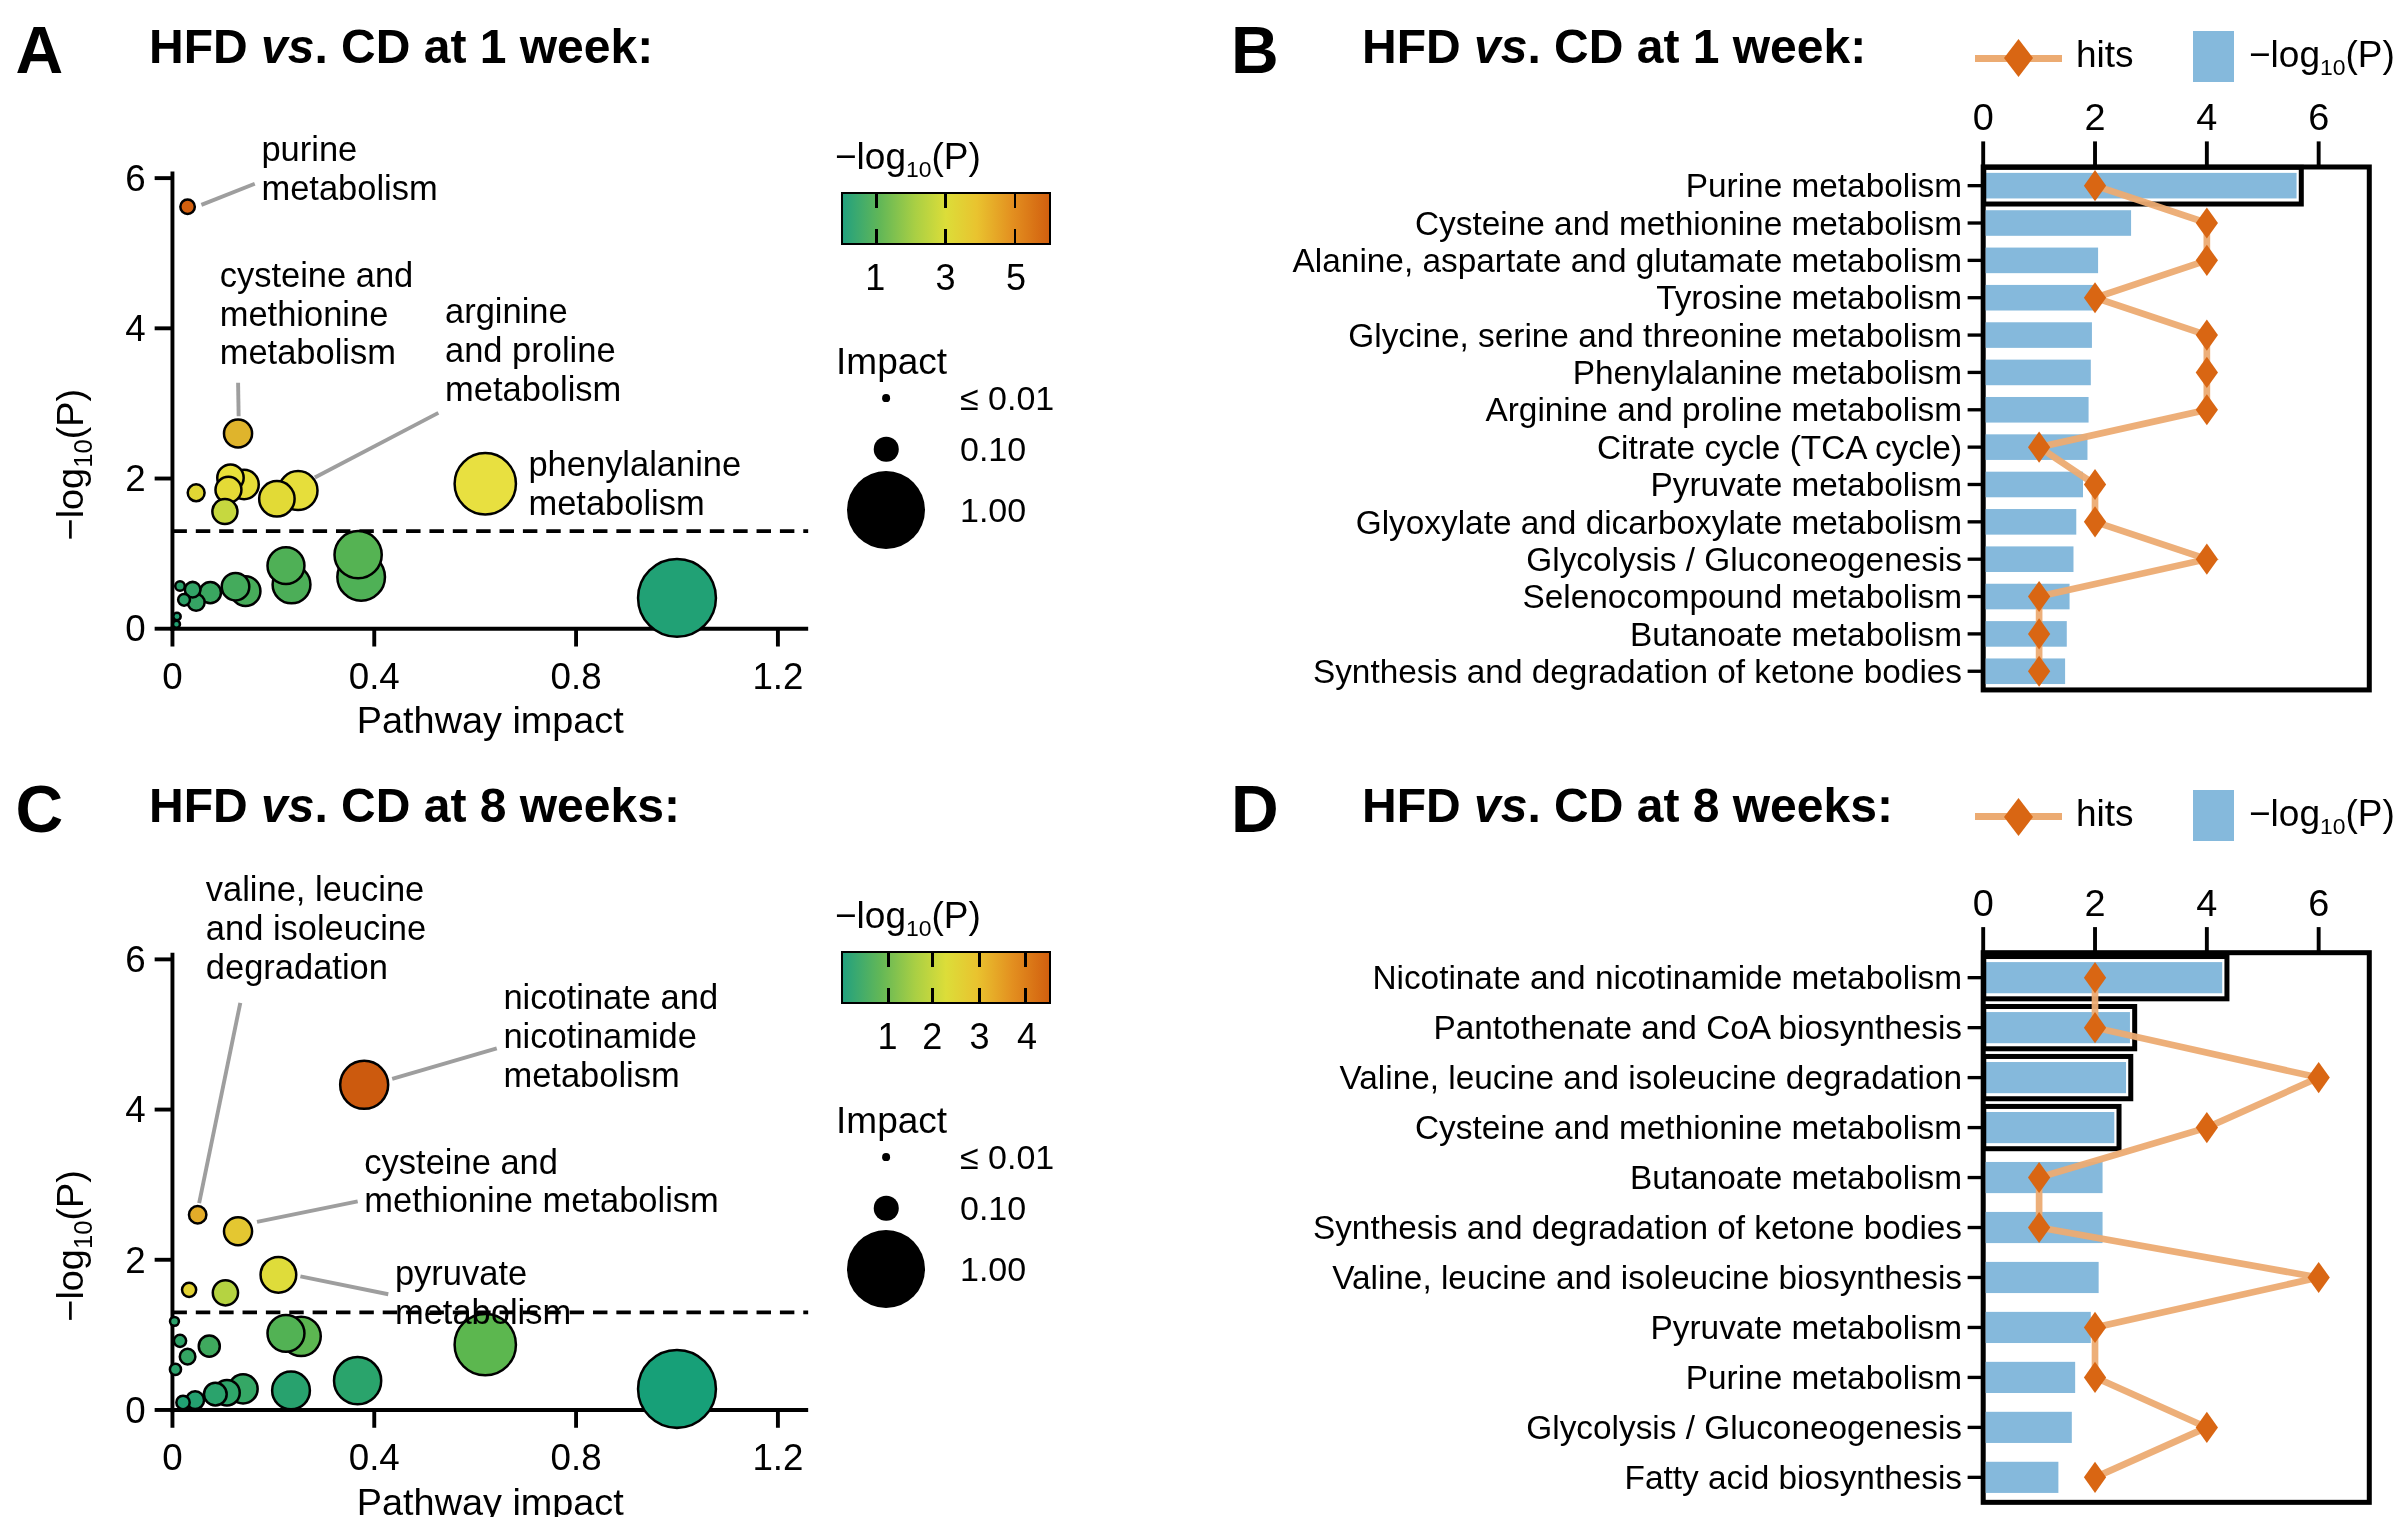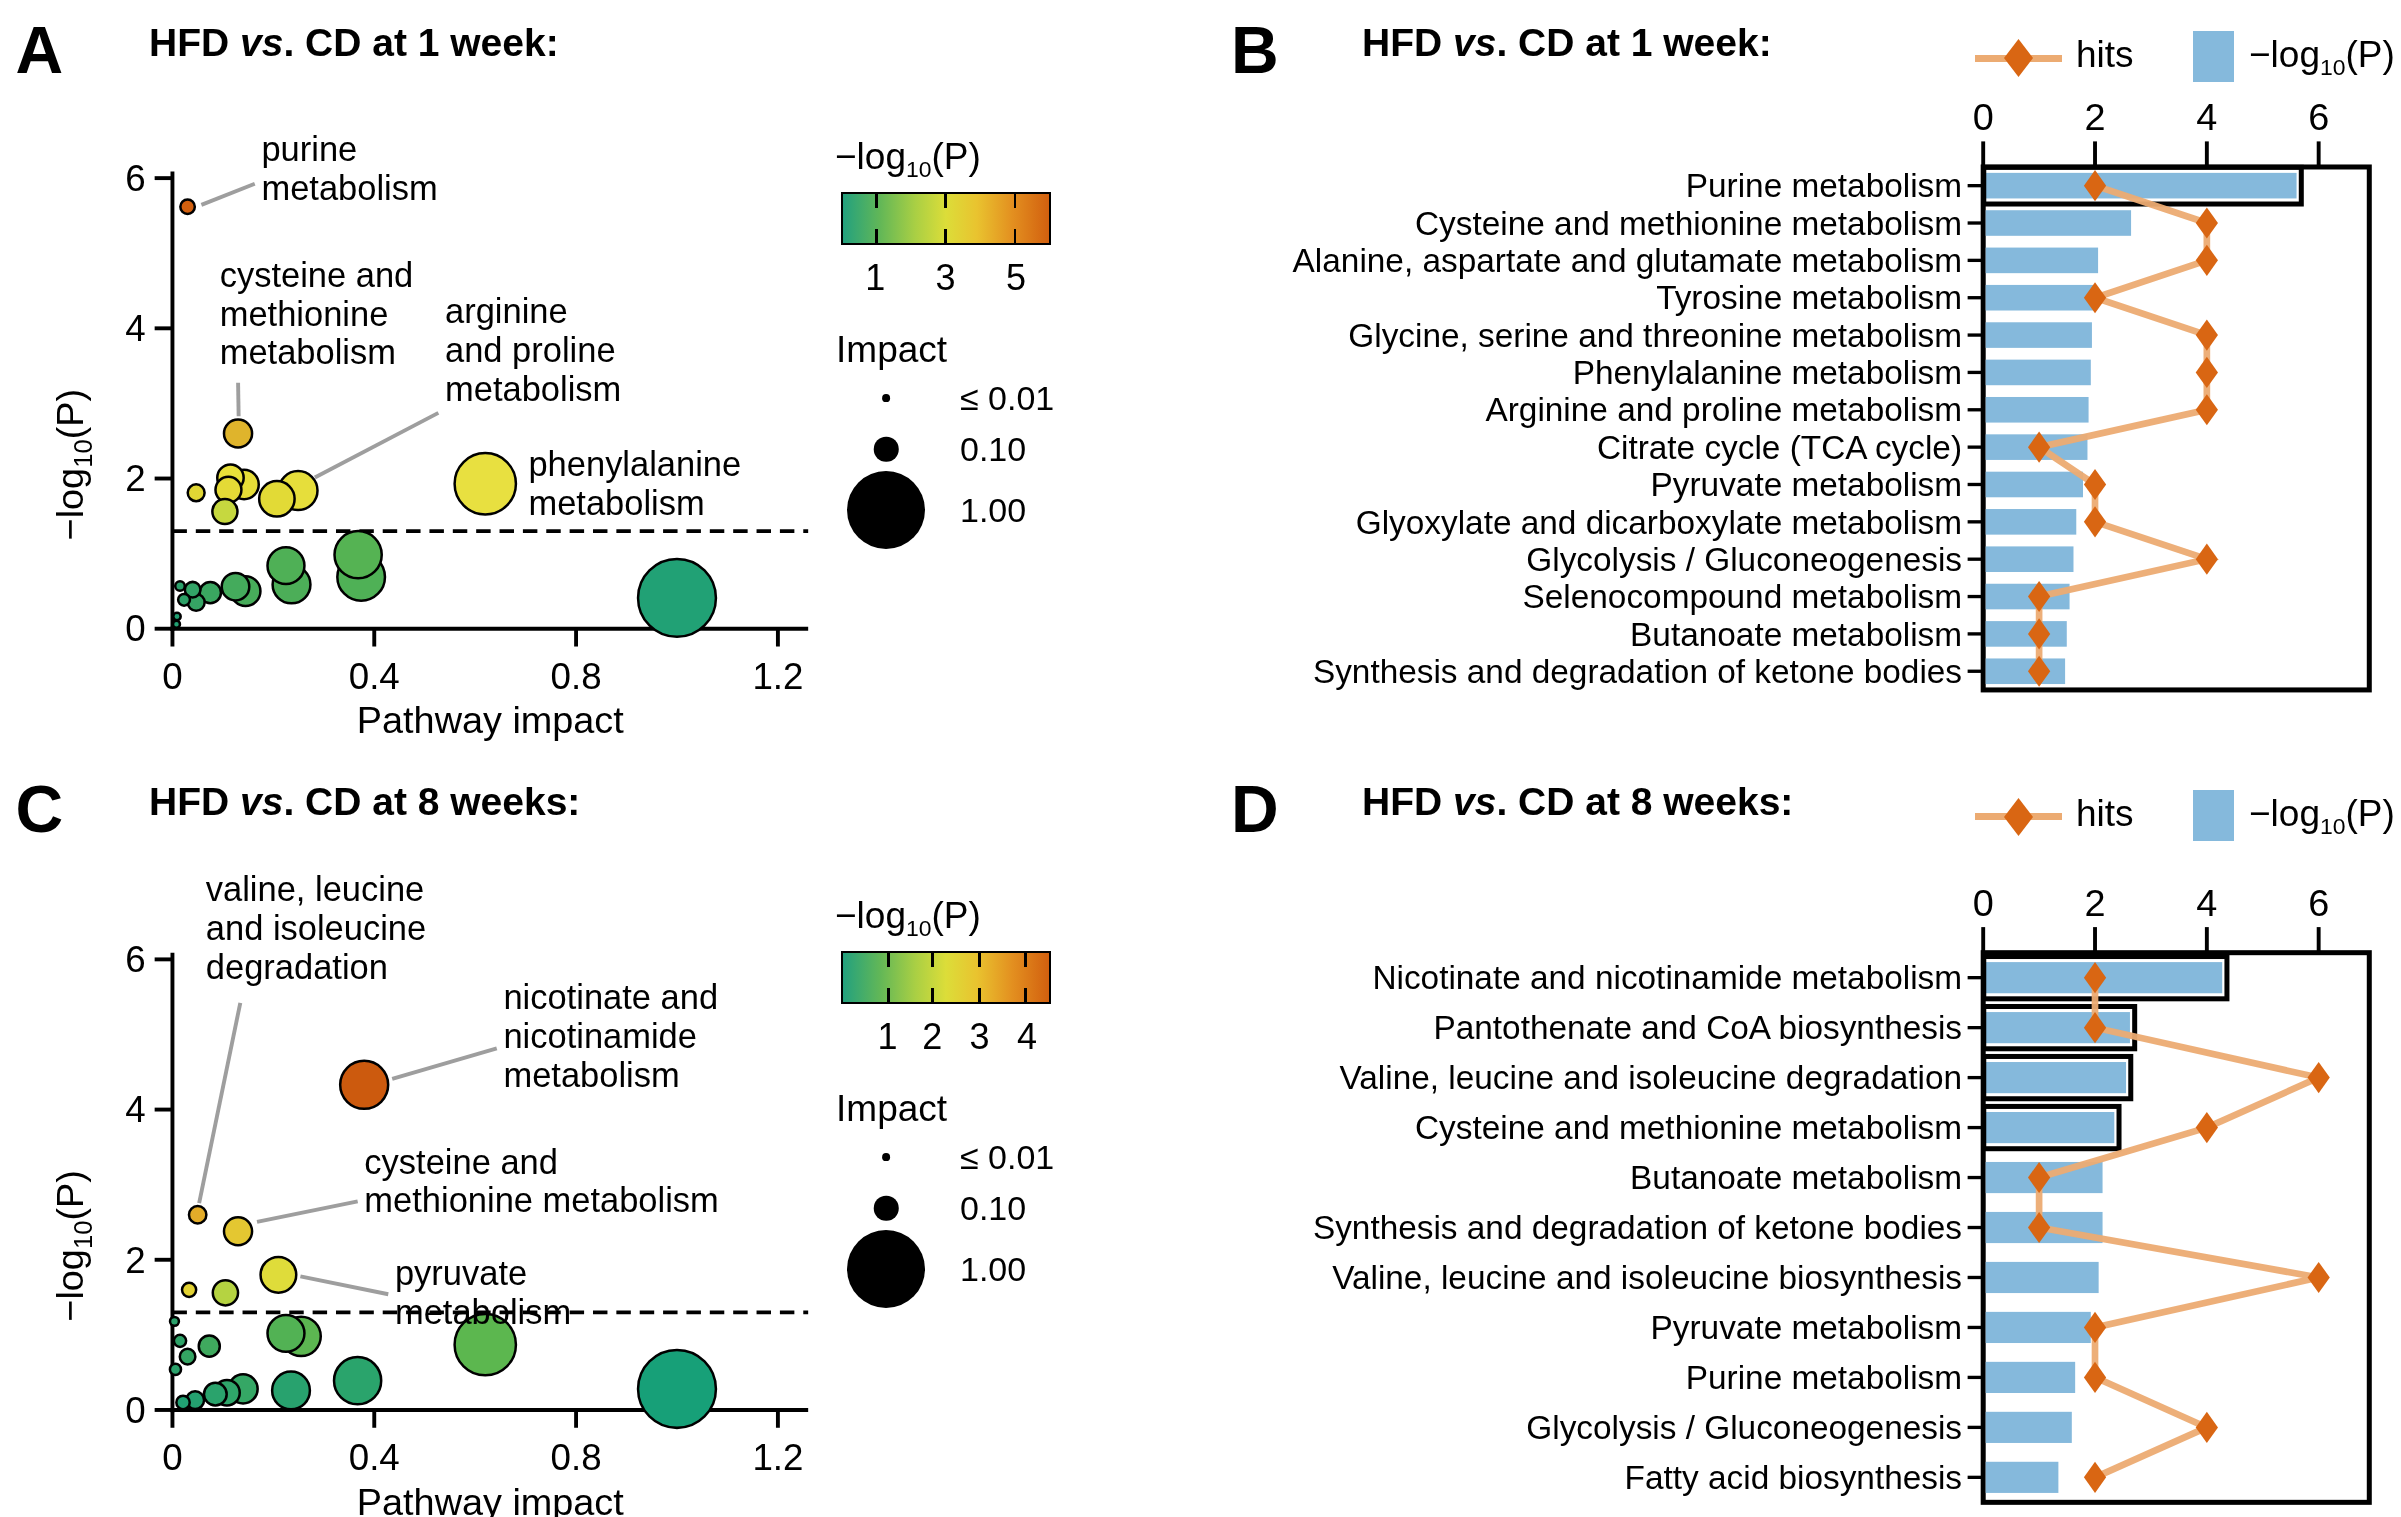--- a/index.html
+++ b/index.html
@@ -2,33 +2,33 @@
 <html style="font-size:9px"><head>
 <meta charset="utf-8">
 <style>
   html,body{margin:0;padding:0;}
   body{
     width:2401px;height:1518px;position:relative;background:#ffffff;
     font-family:"Liberation Sans",sans-serif;color:#000;overflow:hidden;
   }
   .abs{position:absolute;}
   .panel-letter{font-size:66px;font-weight:bold;line-height:1;}
-  .panel-title{font-size:39px;font-weight:bold;white-space:nowrap;line-height:1;}
+  .panel-title{font-size:48px;font-weight:bold;white-space:nowrap;line-height:1;}
   .panel-title .vs{font-style:italic;}
   .sub{font-size:0.62em;vertical-align:-0.35em;}
   svg{position:absolute;overflow:visible;}
   
   .sl{width:356px;}
   .sl-title{font-size:37px;white-space:nowrap;}
   .grad-box{position:absolute;left:5.6px;top:56px;width:210px;height:53px;border:2.8px solid #000;box-sizing:border-box;}
   .grad-tick{position:absolute;width:2.8px;height:14px;background:#000;}
   .grad-tick.t{top:0;} .grad-tick.b{bottom:0;}
   .grad-labels{position:absolute;left:5.6px;top:121px;width:210px;height:39px;}
   .grad-labels span{position:absolute;transform:translateX(-50%);font-size:36px;}
-  .sl-impact{position:absolute;left:1.1px;top:193px;font-size:37px;text-align:right;}
+  .sl-impact{position:absolute;left:1.1px;top:205px;font-size:37px;text-align:right;}
   .size-row-dot{position:absolute;background:#000;border-radius:50%;transform:translate(-50%,-50%);}
   .size-row-label{position:absolute;transform:translateY(-50%);font-size:34px;white-space:nowrap;margin-left:22px;}
   
   .bl-line{height:7.2px;background:#ecab72;}
   .bl-diamond{clip-path:polygon(50% 0,100% 50%,50% 100%,0 50%);background:#d96613;}
   .bl-text{font-size:37px;white-space:nowrap;}
   .bl-swatch{width:41px;height:51px;background:#85b9dc;}
 </style>
 </head>
 <body>

